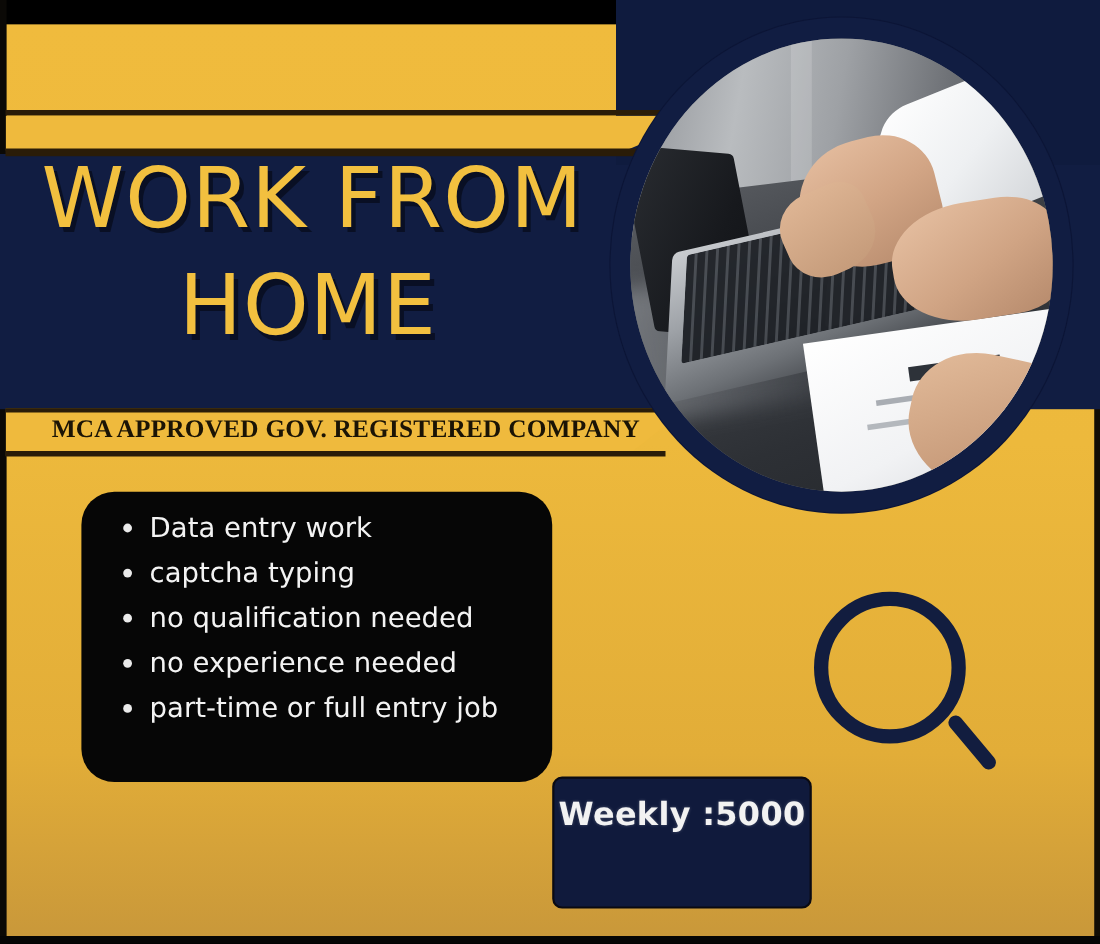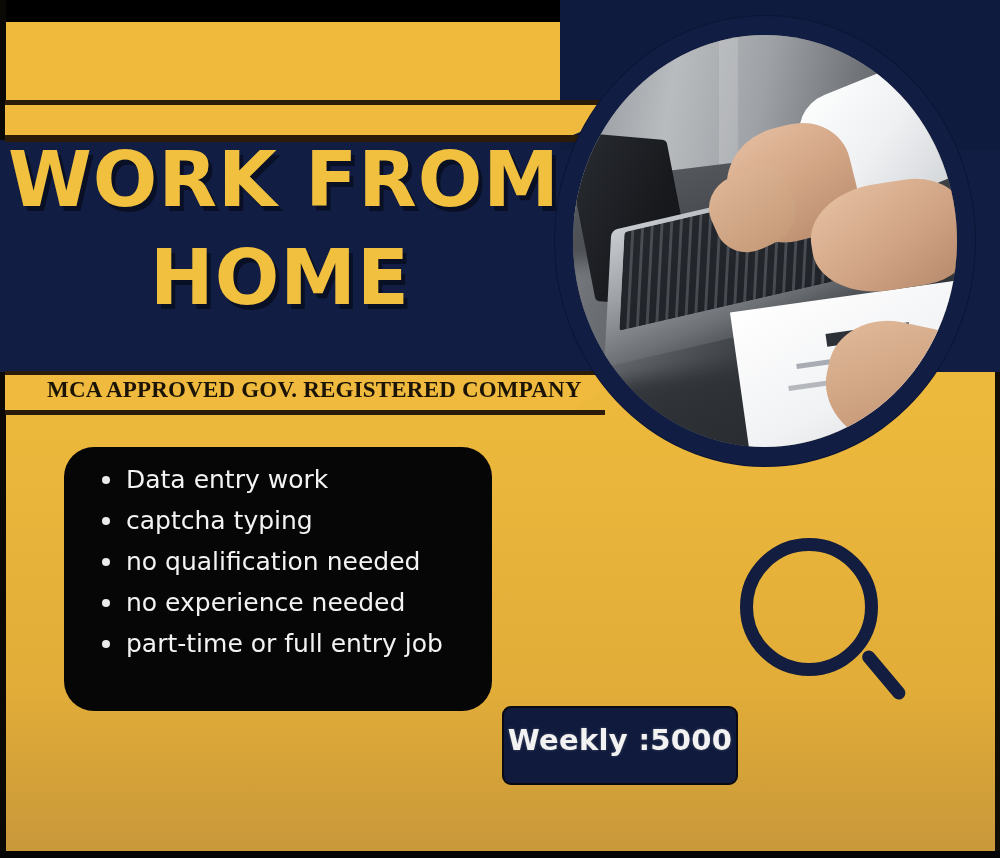--- a/index.html
+++ b/index.html
@@ -92,21 +92,21 @@
 
   
   .headline {
     position: absolute;
     left: 0;
     top: 142px;
     width: 560px;
     text-align: center;
     color: #f2c03f;
     font-family: "DejaVu Sans", sans-serif;
-    font-weight: 700;
+    font-weight: 400;
     letter-spacing: 1px;
     text-shadow: 4px 5px 0 rgba(0,0,0,0.45);
     line-height: 1.0;
   }
   .headline .l1 {
     font-size: 76px;
     display: block;
     padding-left: 8px;
   }
   .headline .l2 {
@@ -266,21 +266,21 @@
     background: #a9adb3; transform: rotate(-8deg);
   }
   .ph-paper-l2 {
     position: absolute; left: 56%; top: 83%; width: 34%; height: 1.2%;
     background: #b4b8bd; transform: rotate(-8deg);
   }
 
   
   .bullets {
     position: absolute;
-    left: 64px;
+    left: 74px;
     top: 447px;
     width: 428px;
     height: 264px;
     background: #060606;
     border-radius: 30px;
     box-sizing: border-box;
     padding: 12px 16px 12px 18px;
   }
   .bullets ul {
     list-style: none;
@@ -334,21 +334,21 @@
     transform: rotate(-40deg);
     transform-origin: top center;
   }
 
   
   .earnings {
     position: absolute;
     left: 502px;
     top: 706px;
     width: 236px;
-    height: 79px;
+    height: 120px;
     background: #101a3c;
     border: 2px solid #0a0a12;
     border-radius: 9px;
     box-sizing: border-box;
     text-align: center;
     padding-top: 11px;
   }
   .earnings div {
     color: #f2f2f2;
     font-family: "DejaVu Sans", sans-serif;

